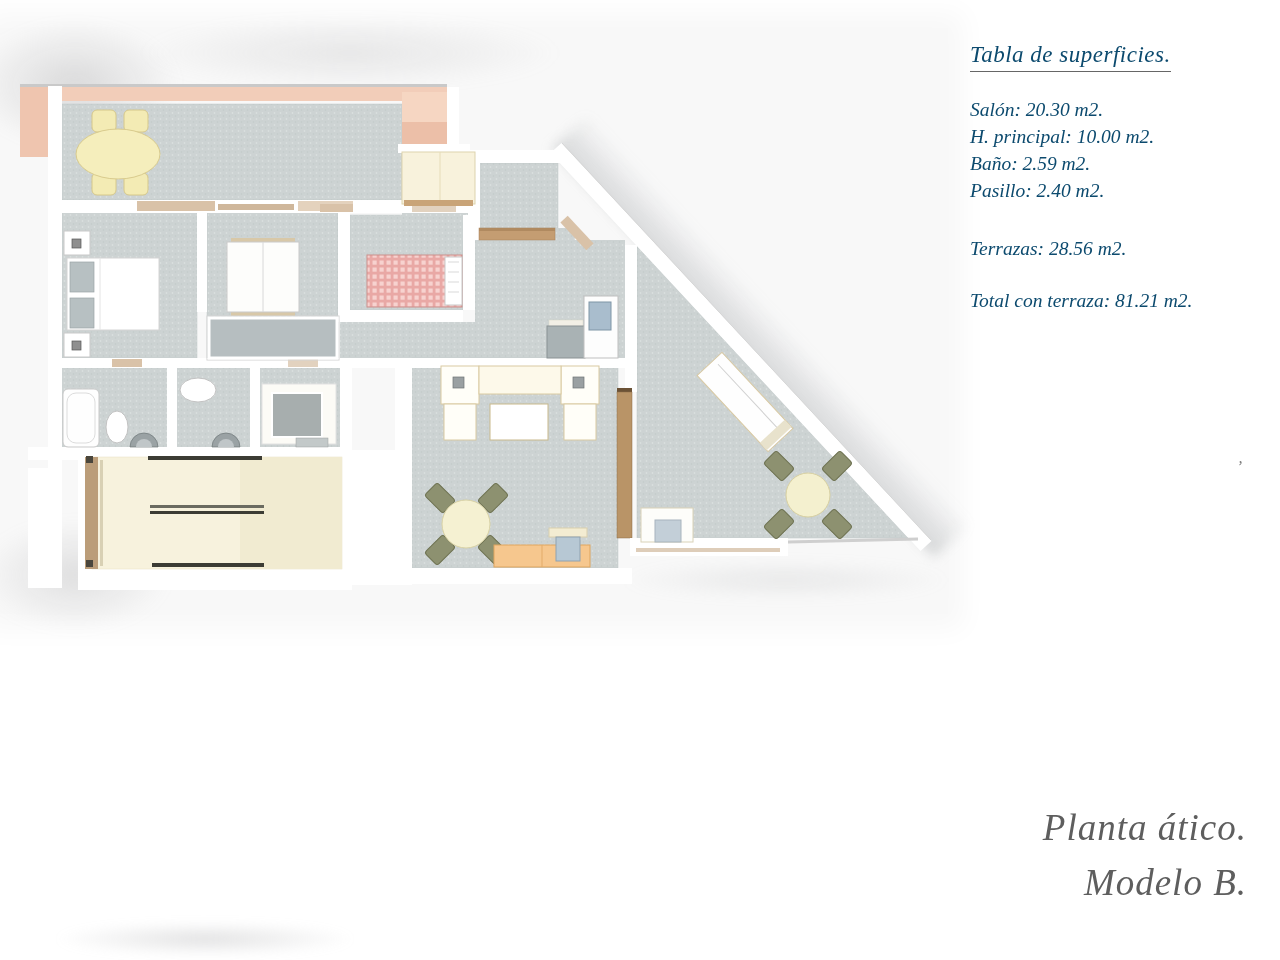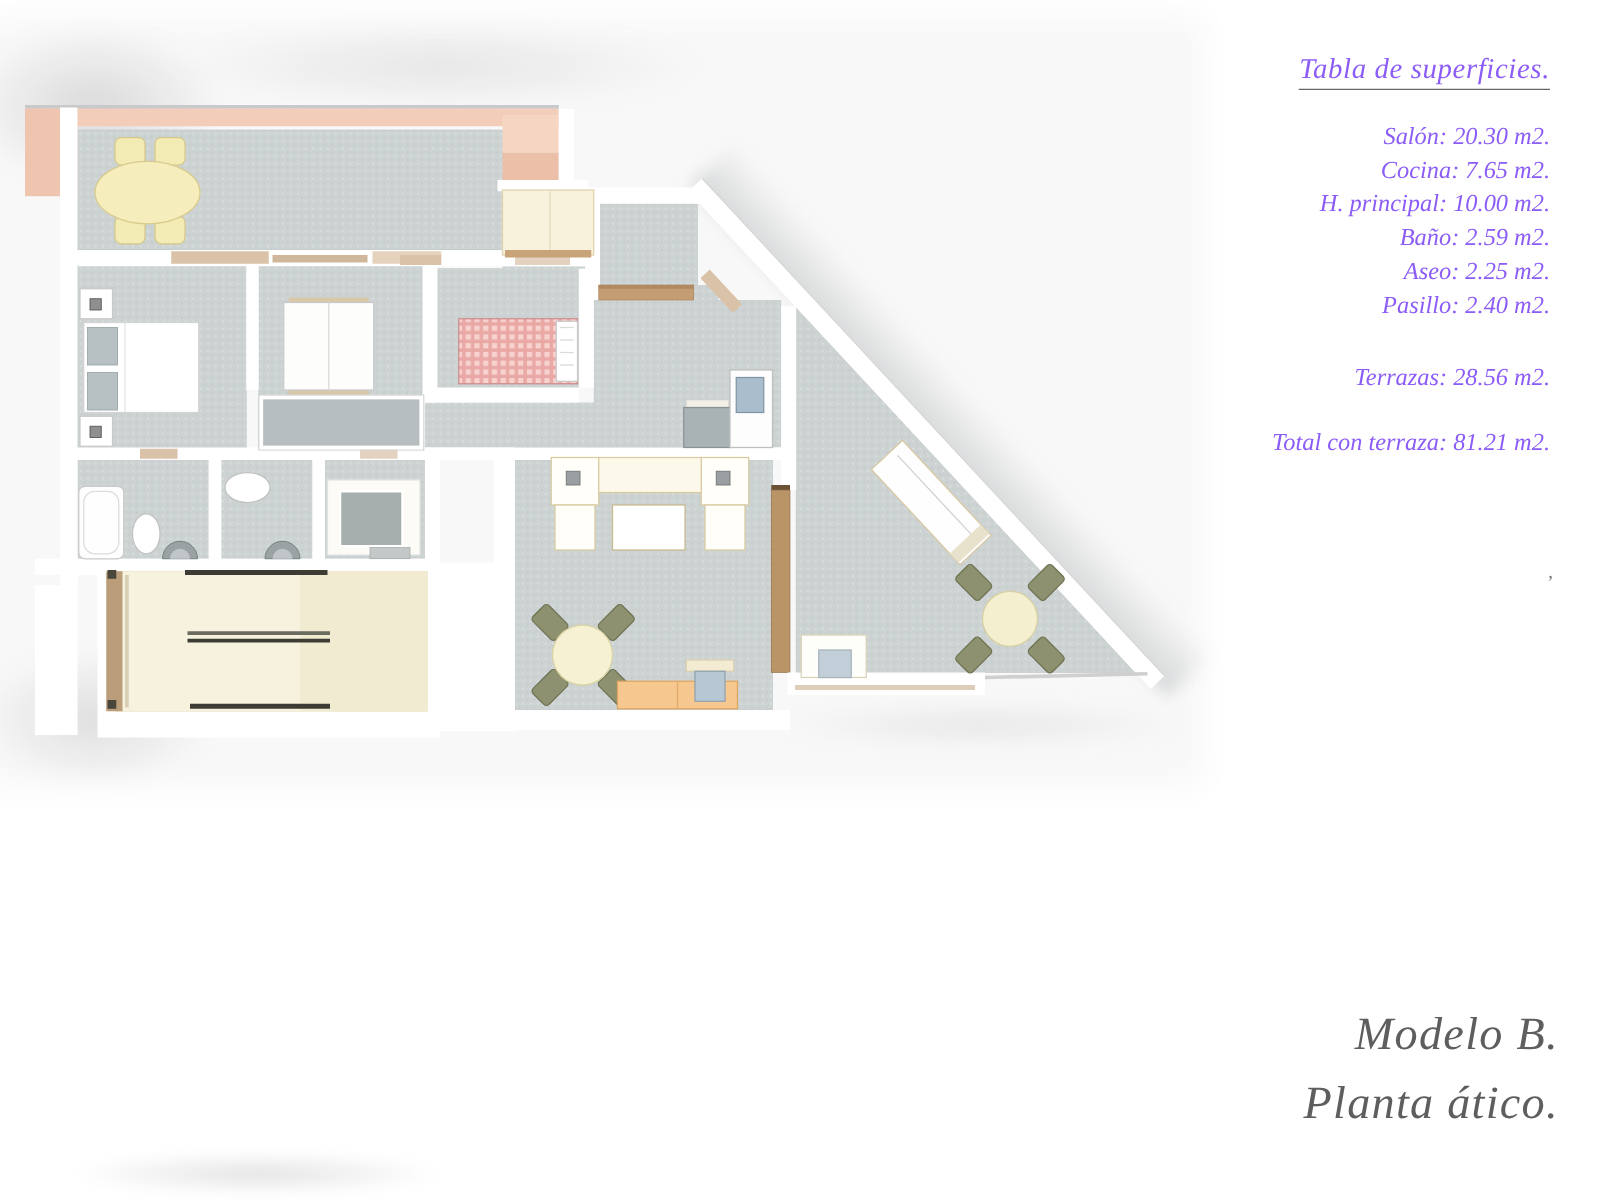--- a/index.html
+++ b/index.html
@@ -22,22 +22,22 @@
     background:radial-gradient(closest-side,rgba(160,160,162,.28),rgba(160,160,162,0));filter:blur(7px);}
   .sm4{left:55px;top:922px;width:300px;height:34px;
     background:radial-gradient(closest-side,rgba(175,175,177,.35),rgba(175,175,177,0));filter:blur(5px);}
   .sm5{left:552px;top:98px;width:560px;height:50px;
     transform:rotate(47deg);transform-origin:left bottom;
     background:linear-gradient(to top,rgba(140,145,148,.34),rgba(140,145,148,0));filter:blur(6px);}
   .sm6{left:620px;top:560px;width:330px;height:40px;
     background:radial-gradient(closest-side,rgba(170,172,174,.20),rgba(170,172,174,0));filter:blur(6px);}
   svg.plan{position:absolute;left:0;top:0;}
   .surfaces{
-    position:absolute;right:40px;top:42px;width:260px;
-    text-align:right;color:#8b5cf6;
+    position:absolute;right:50px;top:42px;width:260px;
+    color:#0c4a6e;
     font-style:italic;font-size:19.5px;line-height:27px;
   }
   .surfaces .title{
     display:inline-block;font-size:23px;line-height:26px;
     border-bottom:1.6px solid #666;padding-bottom:3px;margin-bottom:24px;
     letter-spacing:.5px;
   }
   .surfaces .rooms{margin-bottom:31px;}
   .surfaces .total-line{margin-top:25px;}
   .stray-mark{
@@ -284,27 +284,25 @@
     <circle cx="808" cy="495" r="22" fill="#f4f0cf" stroke="#d8d0a0"></circle>
     <rect x="641" y="508" width="52" height="34" fill="#fdfdfa" stroke="#d9d2b8"></rect>
     <rect x="655" y="520" width="26" height="22" fill="#c3cfd8" stroke="#a8b4bd"></rect>
   </g>
 </svg>
 
 <div class="surfaces">
   <div class="title">Tabla de superficies.</div>
   <div class="rooms">
     <div>Salón: 20.30 m2.</div>
-    <div>Cocina: 7.65 m2.</div>
     <div>H. principal: 10.00 m2.</div>
     <div>Baño: 2.59 m2.</div>
-    <div>Aseo: 2.25 m2.</div>
     <div>Pasillo: 2.40 m2.</div>
   </div>
   <div class="total-line">Terrazas: 28.56 m2.</div>
   <div class="total-line">Total con terraza: 81.21 m2.</div>
 </div>
 <div class="stray-mark">’</div>
 
 <div class="plan-title">
+  <div>Planta ático.</div>
   <div>Modelo B.</div>
-  <div>Planta ático.</div>
 </div>
 
 </body></html>

